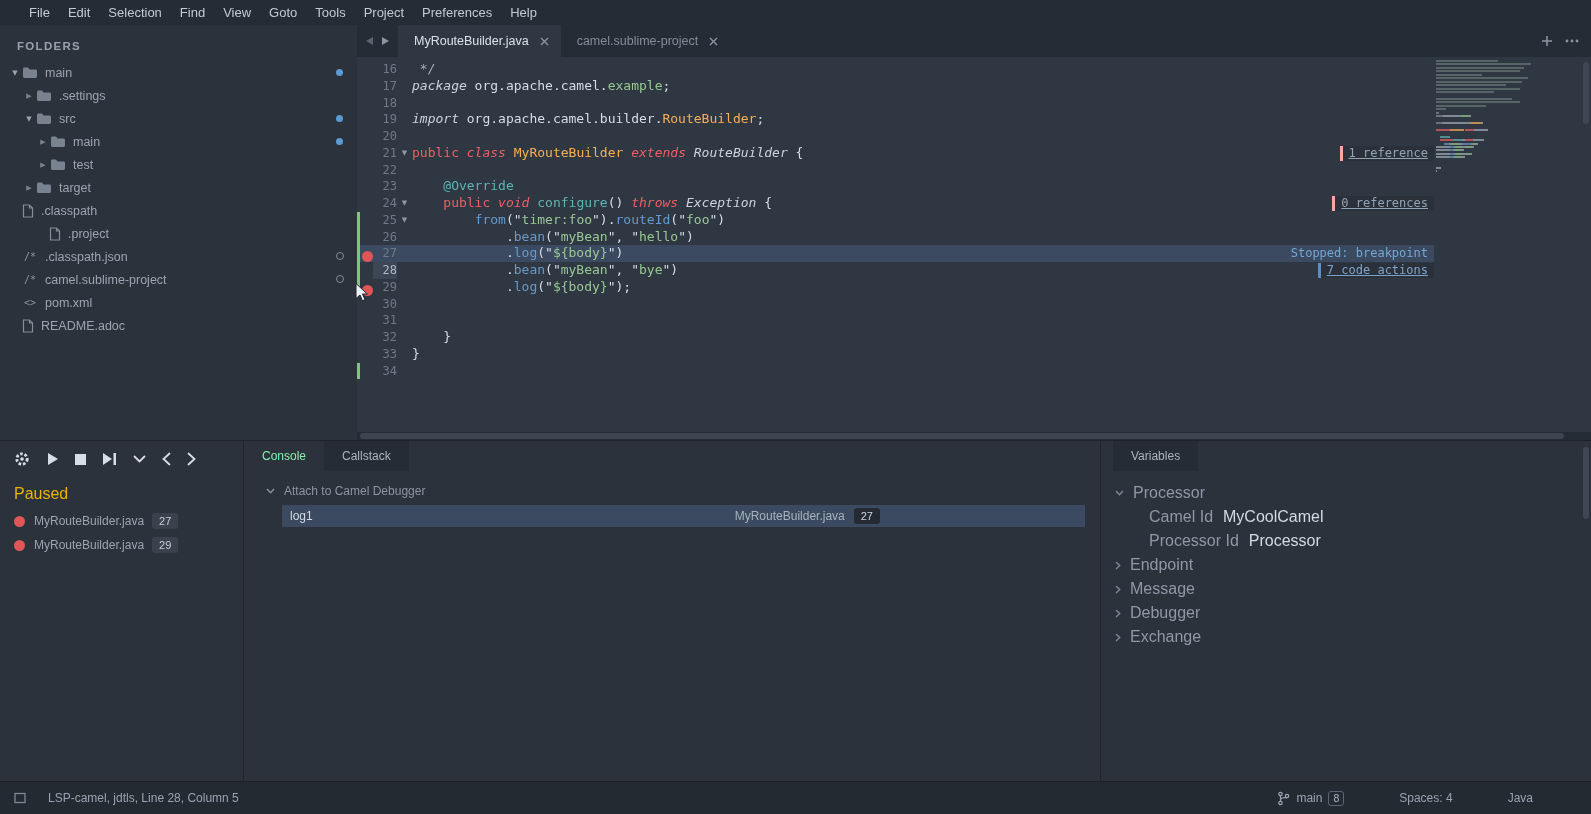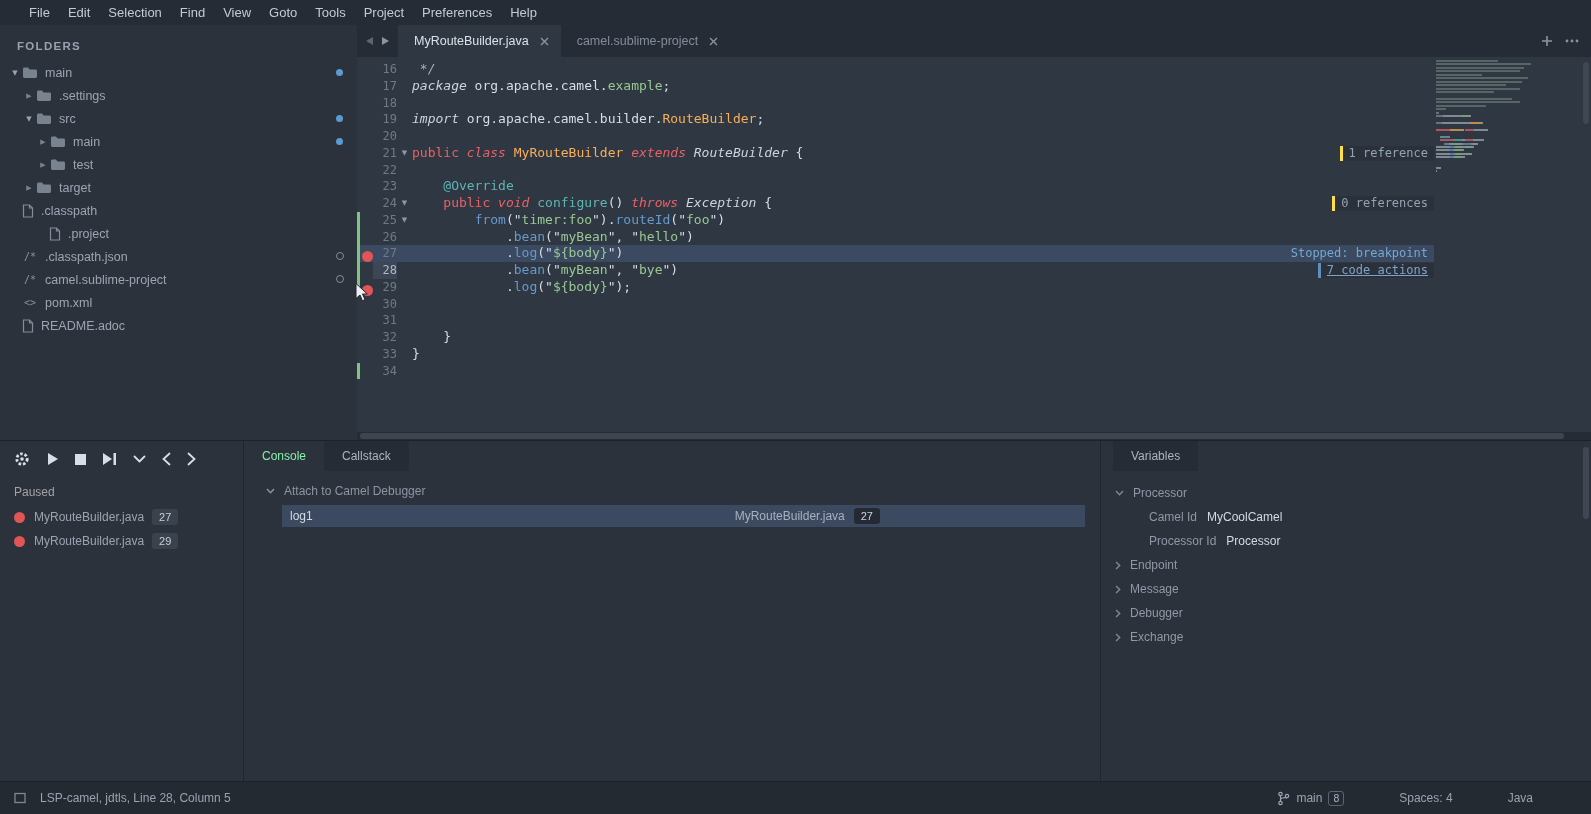--- a/index.html
+++ b/index.html
@@ -49,67 +49,67 @@
   .tk-kwi{color:#ec5f66;font-style:italic}
   .tk-typ{color:#f9ae58}
   .tk-iti{color:#c9d4df;font-style:italic}
   .tk-att{color:#5fb4b4}
   .tk-fn{color:#5fb4b4}
   .tk-mth{color:#6699cc}
   .tk-str{color:#99c794}
   .tk-cmt{color:#a6acb9;font-style:italic}
   .tk-pkg{color:#c9d4df;font-style:italic}
   .annot{margin-left:auto;font-size:12px;font-family:"DejaVu Sans Mono",monospace;height:15px;line-height:15px;white-space:nowrap}
-  .annot-ref{color:#93a3b4;border-left:3px solid #fde047;padding:0 6px;background:#2a313b}
+  .annot-ref{color:#93a3b4;text-decoration:underline;border-left:3px solid #fca5a5;padding:0 6px;background:#2a313b}
   .annot-action{color:#7fa3c8;text-decoration:underline;border-left:3px solid #5f8fc0;padding:0 6px;background:#2a313b}
   .annot-stopped{color:#74a7d3;padding:0 6px}
 
   .minimap{position:absolute;top:3px;right:23px;width:132px}
   .mm-line{display:flex;height:2px;margin-bottom:1.45px}
   .mm-seg{height:2px;flex:none}
 
   .hscrollbar{height:8px;background:#262c35;flex:none;position:relative}
   .hthumb{position:absolute;left:3px;top:1px;height:6px;width:calc(100% - 30px);background:#3e4551;border-radius:3px}
 
   
   .bottom-panel{height:341px;flex:none;display:flex;background:#2c323b;border-top:1px solid #1d222a;min-height:0}
   .debug-left{width:243px;flex:none}
   .debug-controls{height:32px;display:flex;align-items:center;gap:16px;padding-left:14px;padding-top:4px}
   .dbg-btn{display:inline-flex;align-items:center;justify-content:center}
-  .paused-label{color:#a3a3a3;font-size:12px;padding:12px 0 6px 14px}
+  .paused-label{color:#eab308;font-size:16px;padding:12px 0 6px 14px}
   .bp-row{height:24px;display:flex;align-items:center;padding-left:14px}
   .bp-dot{width:11px;height:11px;border-radius:50%;background:#e05555;flex:none}
   .bp-file{color:#9aa4b1;font-size:12px;margin-left:9px}
   .bp-badge{background:#3a424d;color:#c7cedb;font-size:11px;padding:2px 7px;border-radius:3px;margin-left:8px}
 
   .debug-mid{flex:1;border-left:1px solid #20252d;border-right:1px solid #20252d;min-width:0}
   .panel-tabs{height:30px;display:flex}
   .panel-tab{padding:0 18px;line-height:30px;font-size:12px;color:#86efac}
   .panel-tab.active{background:#262c35;color:#aab4c0}
   .thread-header{display:flex;align-items:center;gap:9px;padding:13px 0 7px 22px;color:#8b95a3;font-size:12px}
   .frame-row{margin-left:38px;margin-right:15px;height:22px;display:flex;align-items:center;padding:0 8px}
   .frame-row.selected{background:#3b4a60}
   .frame-name{color:#d3dae3;font-size:12px}
   .frame-right{margin-left:auto;margin-right:197px;display:flex;align-items:center;gap:9px}
   .frame-file{color:#a7b1be;font-size:12px}
   .frame-badge{background:#242a33;color:#cdd5e0;font-size:11px;padding:2px 7px;border-radius:3px}
 
   .debug-right{width:490px;flex:none}
   .debug-right .panel-tabs{padding-left:12px}
   .var-tree{padding-top:10px}
-  .var-row{height:24px;display:flex;align-items:center;font-size:12px}
+  .var-row{height:24px;display:flex;align-items:center;font-size:16px}
   .var-top{padding-left:14px;gap:9px}
   .var-label{color:#8e98a6}
   .var-child{padding-left:48px;gap:10px}
   .var-key{color:#8e98a6}
   .var-value{color:#d3dae3}
 
   
   .statusbar{height:33px;flex:none;background:#242a32;border-top:1px solid #1d222a;display:flex;align-items:center;padding:0 14px;font-size:12px;color:#99a3b1}
-  .sb-left{display:flex;align-items:center;gap:14px}
+  .sb-left{display:flex;align-items:center;gap:22px}
   .sb-right{margin-left:auto;display:flex;align-items:center;gap:55px;padding-right:44px}
   .sb-branch{display:flex;align-items:center;gap:6px}
   .sb-count{border:1px solid #5a6472;color:#aab4c2;font-size:10.5px;padding:0 4px;border-radius:3px;line-height:13px}
 
   .vthumb{position:absolute;width:6px;background:#3f4754;border-radius:3px}
   .vthumb-editor{right:2px;top:62px;height:62px}
   .vthumb-panel{right:2px;top:447px;height:72px}
   .cursor{position:absolute;left:355px;top:283px;z-index:50;pointer-events:none}
 </style>
 </head>

